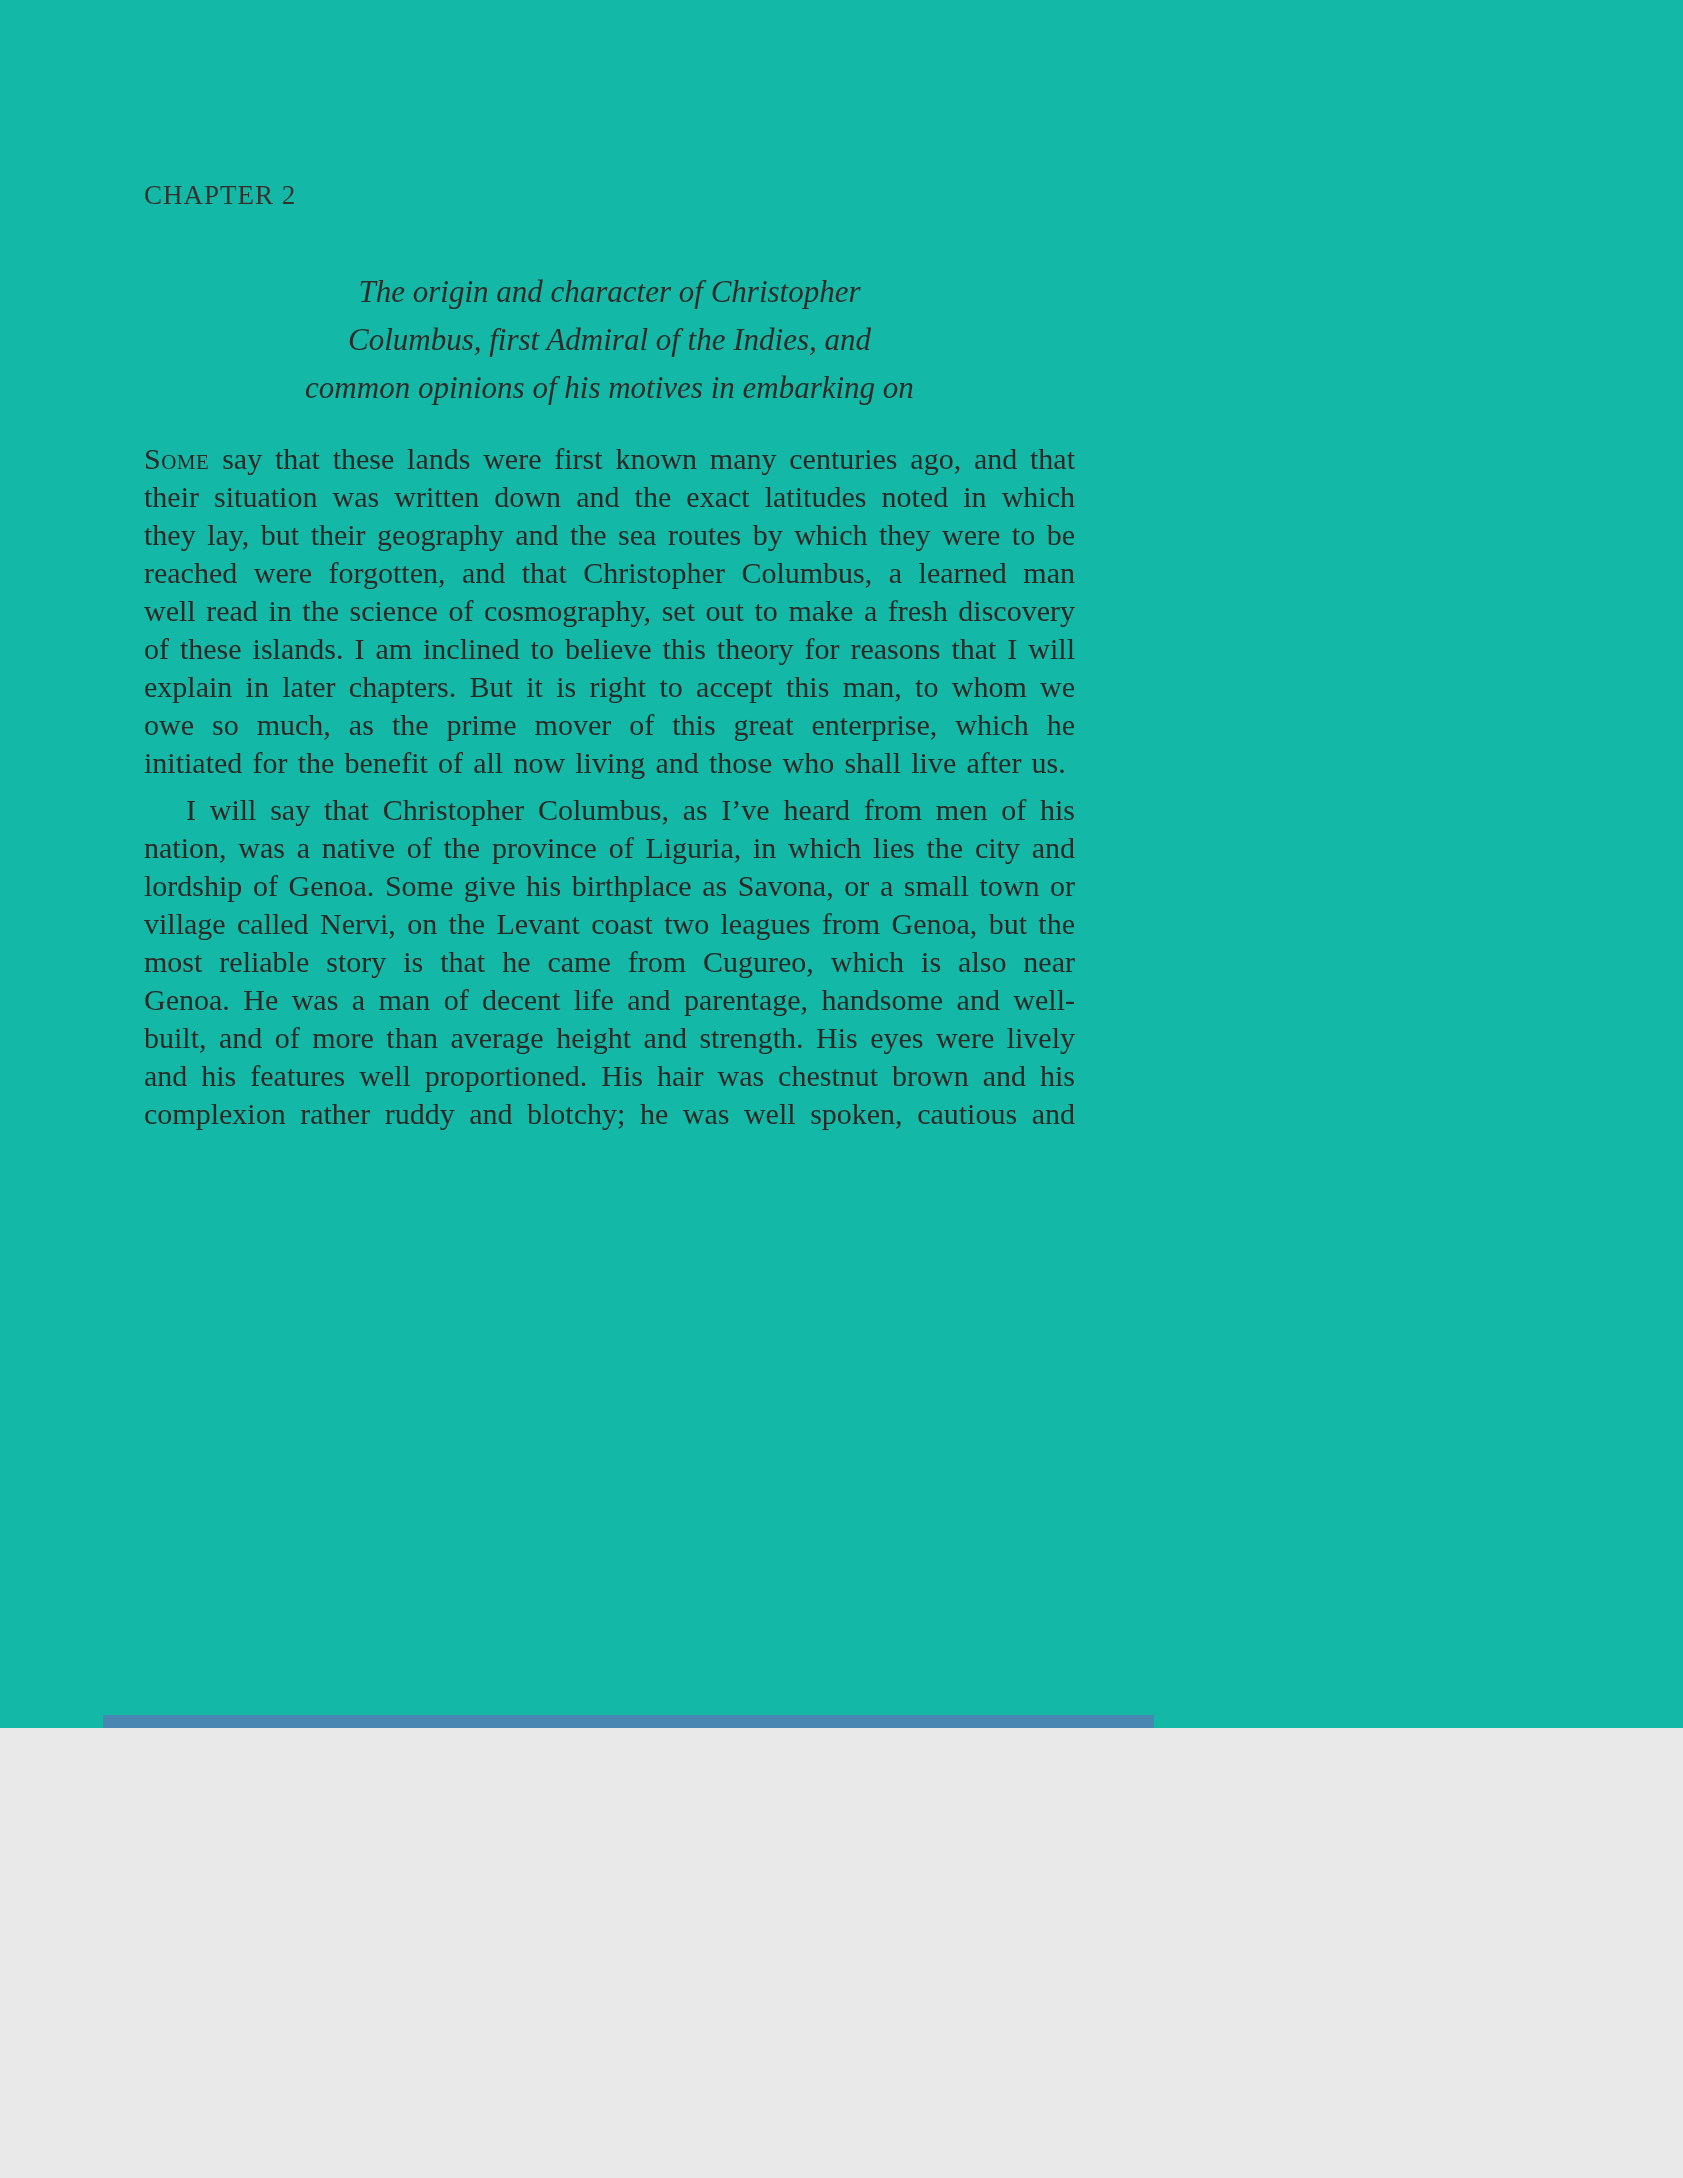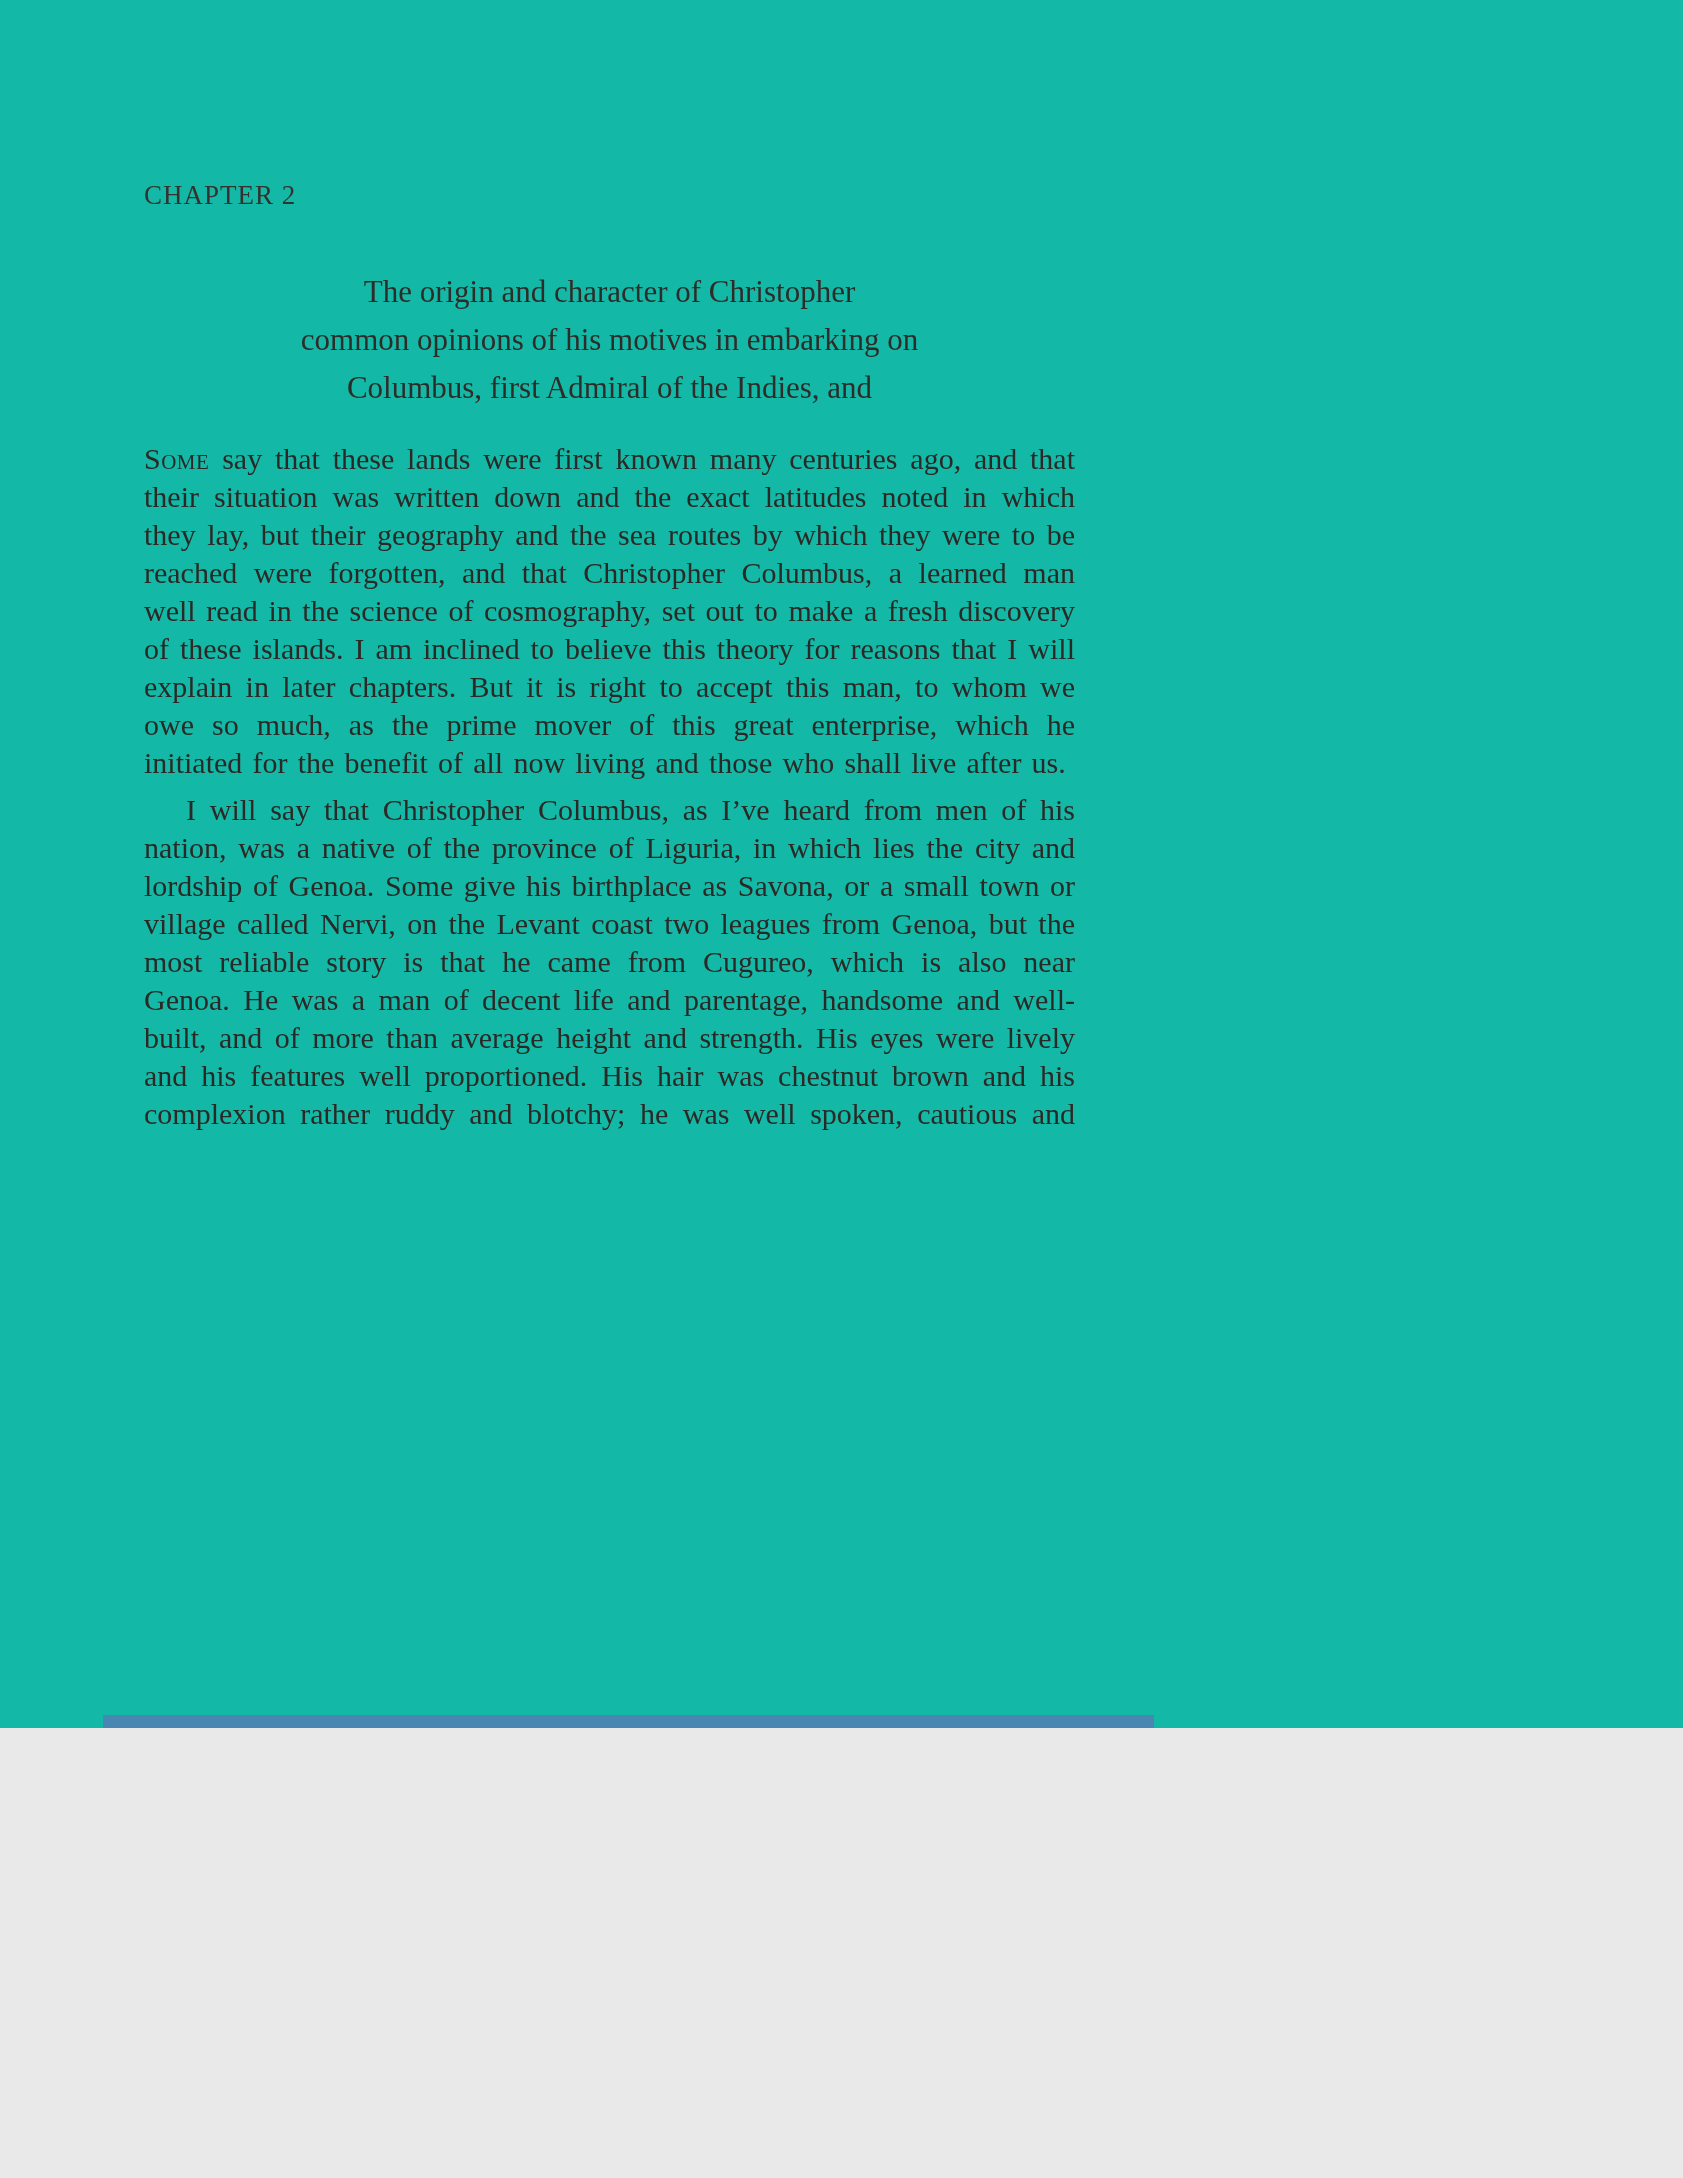--- a/index.html
+++ b/index.html
@@ -23,20 +23,21 @@
     width: 931px;
   }
   .chapter-label {
     font-size: 27px;
     letter-spacing: 1px;
     color: #34322e;
   }
   .heading {
     margin-top: 57px;
     text-align: center;
+    font-style: italic;
     font-size: 31px;
     line-height: 48px;
     color: #2e2c29;
   }
   .body-copy {
     margin-top: 28px;
   }
   .body-para {
     margin: 0;
     font-size: 30px;
@@ -102,22 +103,22 @@
 <body>
 
 <div class="page">
 
   <div class="text-block">
 
     <div class="chapter-label">CHAPTER 2</div>
 
     <div class="heading">
       <div>The origin and character of Christopher</div>
+      <div>Columbus, first Admiral of the Indies, and</div>
       <div>common opinions of his motives in embarking on</div>
-      <div>Columbus, first Admiral of the Indies, and</div>
     </div>
 
     <div class="body-copy">
       <p class="body-para"><span class="small-caps">Some</span><span> say that these lands were first known many centuries ago, and that their situation was written down and the exact latitudes noted in which they lay, but their geography and the sea routes by which they were to be reached were forgotten, and that Christopher Columbus, a learned man well read in the science of cosmography, set out to make a fresh discovery of these islands. I am inclined to believe this theory for reasons that I will explain in later chapters. But it is right to accept this man, to whom we owe so much, as the prime mover of this great enterprise, which he initiated for the benefit of all now living and those who shall live after us.</span></p>
 
       <p class="body-para indented continues"><span>I will say that Christopher Columbus, as I’ve heard from men of his nation, was a native of the province of Liguria, in which lies the city and lordship of Genoa. Some give his birthplace as Savona, or a small town or village called Nervi, on the Levant coast two leagues from Genoa, but the most reliable story is that he came from Cugureo, which is also near Genoa. He was a man of decent life and parentage, handsome and well-built, and of more than average height and strength. His eyes were lively and his features well proportioned. His hair was chestnut brown and his complexion rather ruddy and blotchy; he was well spoken, cautious and</span></p>
     </div>
 
   </div>
 

